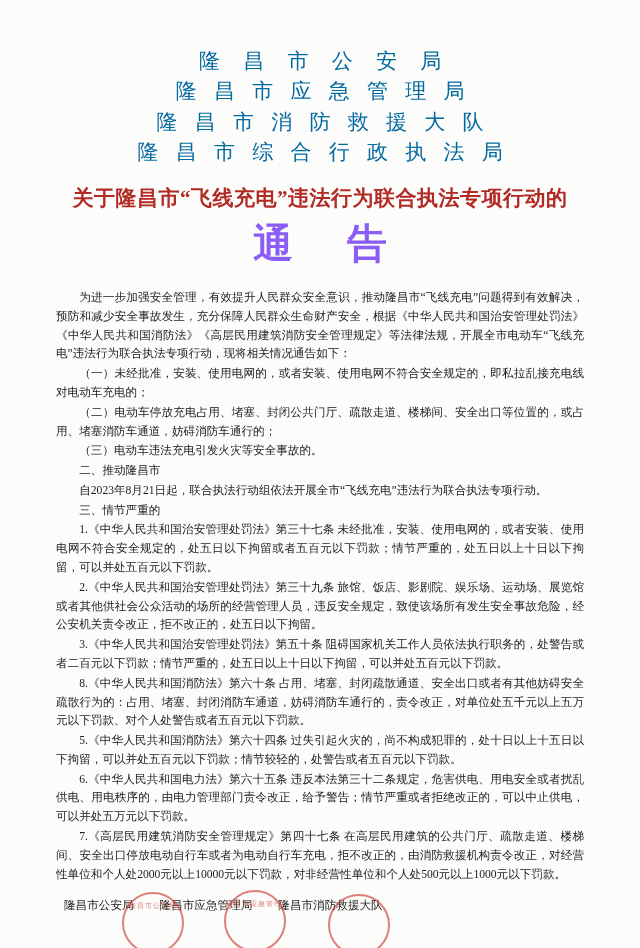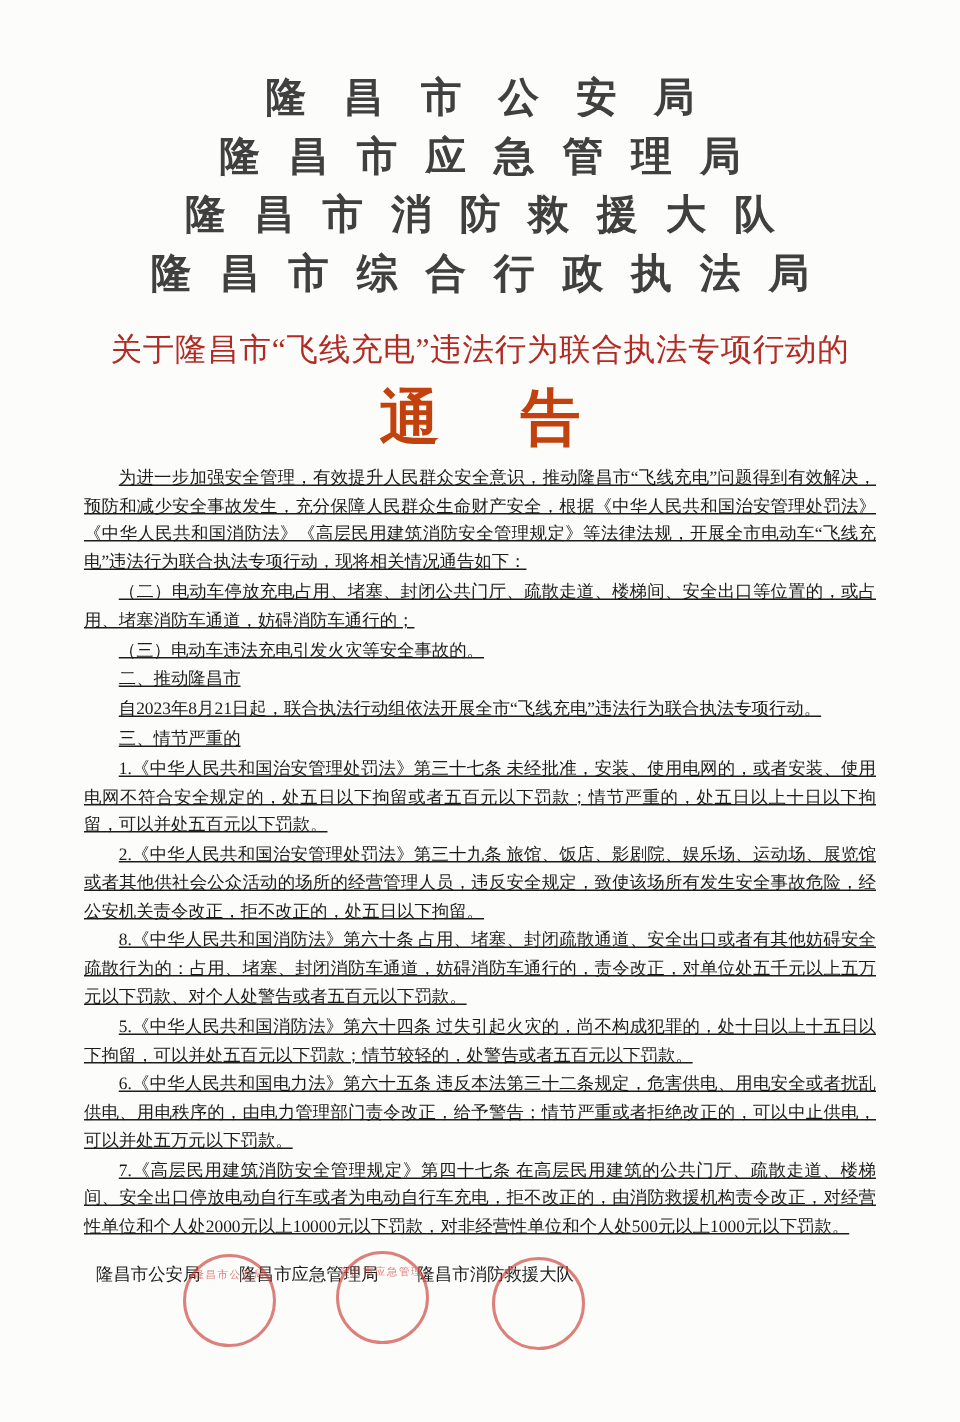--- a/index.html
+++ b/index.html
@@ -22,67 +22,66 @@
     padding: 46px 56px 0 56px;
     background: #fcfcfa;
   }
   
   .issuers {
     margin: 0 auto;
     width: 100%;
     text-align: center;
   }
   .issuer-line {
-    font-size: 27px;
-    font-weight: bold;
+    font-size: 21px;
+    font-weight: normal;
     letter-spacing: 3px;
     line-height: 1.45;
-    color: #404040;
+    color: #0369a1;
     white-space: nowrap;
   }
   .issuer-line.wide {
     letter-spacing: 9px;
     padding-left: 9px;
   }
   .issuer-line.wide2 {
     letter-spacing: 6px;
     padding-left: 6px;
   }
   .issuer-line.narrow {
     letter-spacing: 1.2px;
   }
   
   .title-red {
     margin-top: 16px;
     text-align: center;
     font-size: 21px;
-    font-weight: normal;
+    font-weight: bold;
     color: #b12a24;
     letter-spacing: 0.5px;
     line-height: 1.35;
     white-space: nowrap;
   }
   .title-big {
     margin-top: 6px;
     text-align: center;
     font-size: 40px;
     font-weight: bold;
-    color: #c2410c;
+    color: #8b5cf6;
     letter-spacing: 22px;
     padding-left: 22px;
     line-height: 1.3;
   }
   
   .body-text {
-    margin-top: 5px;
+    margin-top: 19px;
     font-size: 11.6px;
     line-height: 1.62;
     text-align: justify;
     color: #1c1c1c;
-    text-decoration: underline;
   }
   .body-text p {
     margin: 0 0 1px 0;
     text-indent: 2em;
   }
   .body-text p.sub {
     text-indent: 2em;
   }
   
   .sign-area {
@@ -133,27 +132,29 @@
     <div class="issuer-line wide2">隆 昌 市 应 急 管 理 局</div>
     <div class="issuer-line wide2">隆 昌 市 消 防 救 援 大 队</div>
     <div class="issuer-line wide2">隆 昌 市 综 合 行 政 执 法 局</div>
   </div>
 
   <div class="title-red">关于隆昌市“飞线充电”违法行为联合执法专项行动的</div>
   <div class="title-big">通 告</div>
 
   <div class="body-text">
     <p>为进一步加强安全管理，有效提升人民群众安全意识，推动隆昌市“飞线充电”问题得到有效解决，预防和减少安全事故发生，充分保障人民群众生命财产安全，根据《中华人民共和国治安管理处罚法》《中华人民共和国消防法》《高层民用建筑消防安全管理规定》等法律法规，开展全市电动车“飞线充电”违法行为联合执法专项行动，现将相关情况通告如下：</p>
+    <p class="sub">（一）未经批准，安装、使用电网的，或者安装、使用电网不符合安全规定的，即私拉乱接充电线对电动车充电的；</p>
     <p class="sub">（二）电动车停放充电占用、堵塞、封闭公共门厅、疏散走道、楼梯间、安全出口等位置的，或占用、堵塞消防车通道，妨碍消防车通行的；</p>
     <p class="sub">（三）电动车违法充电引发火灾等安全事故的。</p>
     <p>二、推动隆昌市</p>
     <p>自2023年8月21日起，联合执法行动组依法开展全市“飞线充电”违法行为联合执法专项行动。</p>
     <p>三、情节严重的</p>
     <p>1.《中华人民共和国治安管理处罚法》第三十七条 未经批准，安装、使用电网的，或者安装、使用电网不符合安全规定的，处五日以下拘留或者五百元以下罚款；情节严重的，处五日以上十日以下拘留，可以并处五百元以下罚款。</p>
     <p>2.《中华人民共和国治安管理处罚法》第三十九条 旅馆、饭店、影剧院、娱乐场、运动场、展览馆或者其他供社会公众活动的场所的经营管理人员，违反安全规定，致使该场所有发生安全事故危险，经公安机关责令改正，拒不改正的，处五日以下拘留。</p>
+    <p>3.《中华人民共和国治安管理处罚法》第五十条 阻碍国家机关工作人员依法执行职务的，处警告或者二百元以下罚款；情节严重的，处五日以上十日以下拘留，可以并处五百元以下罚款。</p>
     <p>8.《中华人民共和国消防法》第六十条 占用、堵塞、封闭疏散通道、安全出口或者有其他妨碍安全疏散行为的：占用、堵塞、封闭消防车通道，妨碍消防车通行的，责令改正，对单位处五千元以上五万元以下罚款、对个人处警告或者五百元以下罚款。</p>
     <p>5.《中华人民共和国消防法》第六十四条 过失引起火灾的，尚不构成犯罪的，处十日以上十五日以下拘留，可以并处五百元以下罚款；情节较轻的，处警告或者五百元以下罚款。</p>
     <p>6.《中华人民共和国电力法》第六十五条 违反本法第三十二条规定，危害供电、用电安全或者扰乱供电、用电秩序的，由电力管理部门责令改正，给予警告；情节严重或者拒绝改正的，可以中止供电，可以并处五万元以下罚款。</p>
     <p>7.《高层民用建筑消防安全管理规定》第四十七条 在高层民用建筑的公共门厅、疏散走道、楼梯间、安全出口停放电动自行车或者为电动自行车充电，拒不改正的，由消防救援机构责令改正，对经营性单位和个人处2000元以上10000元以下罚款，对非经营性单位和个人处500元以上1000元以下罚款。</p>
   </div>
 
   <div class="sign-area">
 
     <div class="sign-row r1">
       <span class="sign-name">隆昌市公安局</span>

